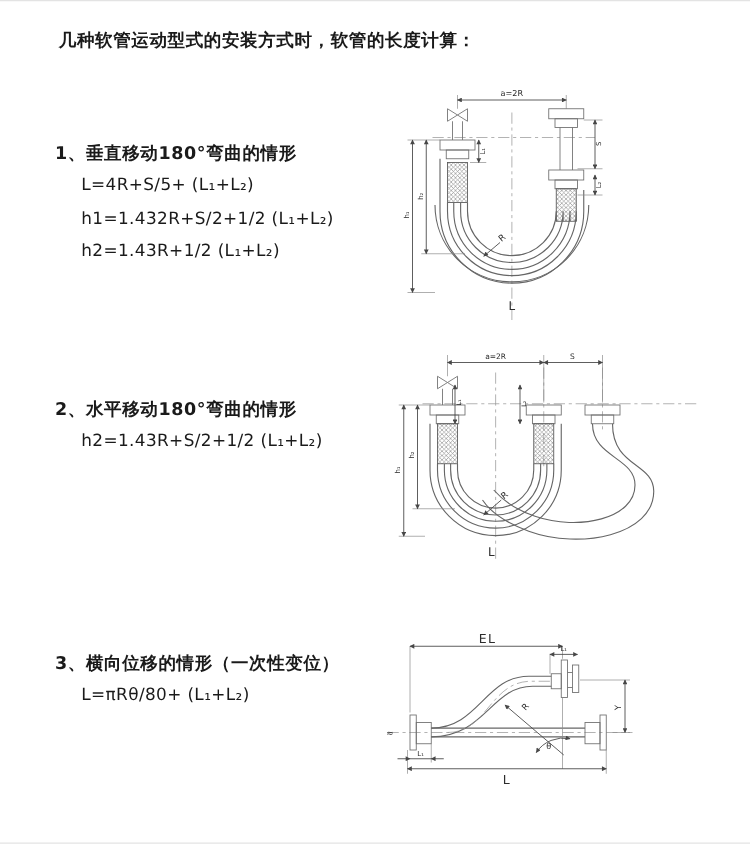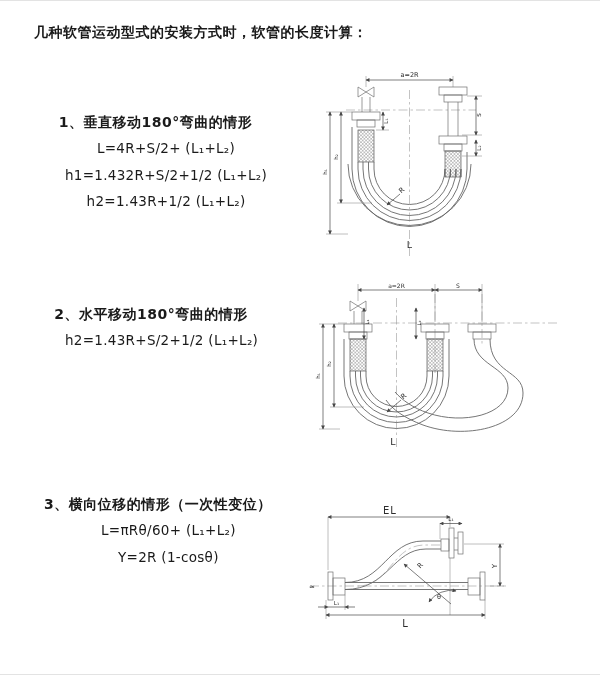--- a/index.html
+++ b/index.html
@@ -2,23 +2,23 @@
 <html><head>
 <meta charset="utf-8">
 <style>
   html,body{margin:0;padding:0;}
   body{
     width:600px;height:675px;background:#ffffff;position:relative;overflow:hidden;
     font-family:"DejaVu Sans","Liberation Sans",sans-serif;color:#1a1a1a;
   }
   .edge{position:absolute;left:0;width:600px;height:1px;background:#e3e3e3;}
   .title{
-    position:absolute;left:34px;top:24px;font-size:14px;font-weight:700;letter-spacing:.5px;
+    position:absolute;left:47px;top:24px;font-size:14px;font-weight:700;letter-spacing:.5px;
   }
-  .sec{position:absolute;left:44px;text-align:center;}
+  .sec{position:absolute;left:44px;}
   .sec .heading{font-size:14px;font-weight:700;letter-spacing:.5px;margin:0 0 9px 0;}
   .sec .formula{font-size:13.5px;font-weight:400;margin:0 0 11px 21px;line-height:15.5px;letter-spacing:.3px;}
   svg{position:absolute;}
   svg .hose{stroke:#666;stroke-width:.9;fill:none;}
   svg .thin{stroke:#707070;stroke-width:.7;fill:none;}
   svg .dim{stroke:#474747;stroke-width:.7;fill:none;}
   svg .ext{stroke:#8a8a8a;stroke-width:.55;fill:none;}
   svg .cl{stroke:#9a9a9a;stroke-width:.6;fill:none;stroke-dasharray:9 3 2.5 3;}
   svg .braid{fill:url(#xh);stroke:#5a5a5a;stroke-width:.7;}
   svg .lbl{fill:#2c2c2c;font-family:"DejaVu Sans","Liberation Sans",sans-serif;}
@@ -26,34 +26,33 @@
 </head>
 <body>
 
 <div class="edge" style="top:0"></div>
 <div class="edge" style="top:674px"></div>
 
 <div class="title">几种软管运动型式的安装方式时，软管的长度计算：</div>
 
 <div class="sec" style="top:114px">
   <div class="heading">1、垂直移动180°弯曲的情形</div>
-  <div class="formula">L=4R+S/2+ (L₁+L₂)</div>
+  <div class="formula">L=4R+S/5+ (L₁+L₂)</div>
   <div class="formula">h1=1.432R+S/2+1/2 (L₁+L₂)</div>
   <div class="formula">h2=1.43R+1/2 (L₁+L₂)</div>
 </div>
 
-<div class="sec" style="top:306px">
+<div class="sec" style="top:319px">
   <div class="heading">2、水平移动180°弯曲的情形</div>
   <div class="formula">h2=1.43R+S/2+1/2 (L₁+L₂)</div>
 </div>
 
-<div class="sec" style="top:496px">
+<div class="sec" style="top:522px">
   <div class="heading">3、横向位移的情形（一次性变位）</div>
-  <div class="formula">L=πRθ/60+ (L₁+L₂)</div>
-  <div class="formula">Y=2R (1-cosθ)</div>
+  <div class="formula">L=πRθ/80+ (L₁+L₂)</div>
 </div>
 
 <svg style="left:310px;top:64px" width="192" height="198" viewBox="0 0 192 198">
   <defs>
     <marker id="ah" viewBox="0 0 10 10" refX="9" refY="5" markerWidth="7.5" markerHeight="5.5" orient="auto-start-reverse">
       <path d="M0,0 L10,5 L0,10 Z" fill="#474747"></path>
     </marker>
     <pattern id="xh" patternUnits="userSpaceOnUse" width="3.4" height="3.4">
       <path d="M0,0 L3.4,3.4 M3.4,0 L0,3.4" stroke="#8d8d8d" stroke-width="0.5"></path>
     </pattern>

